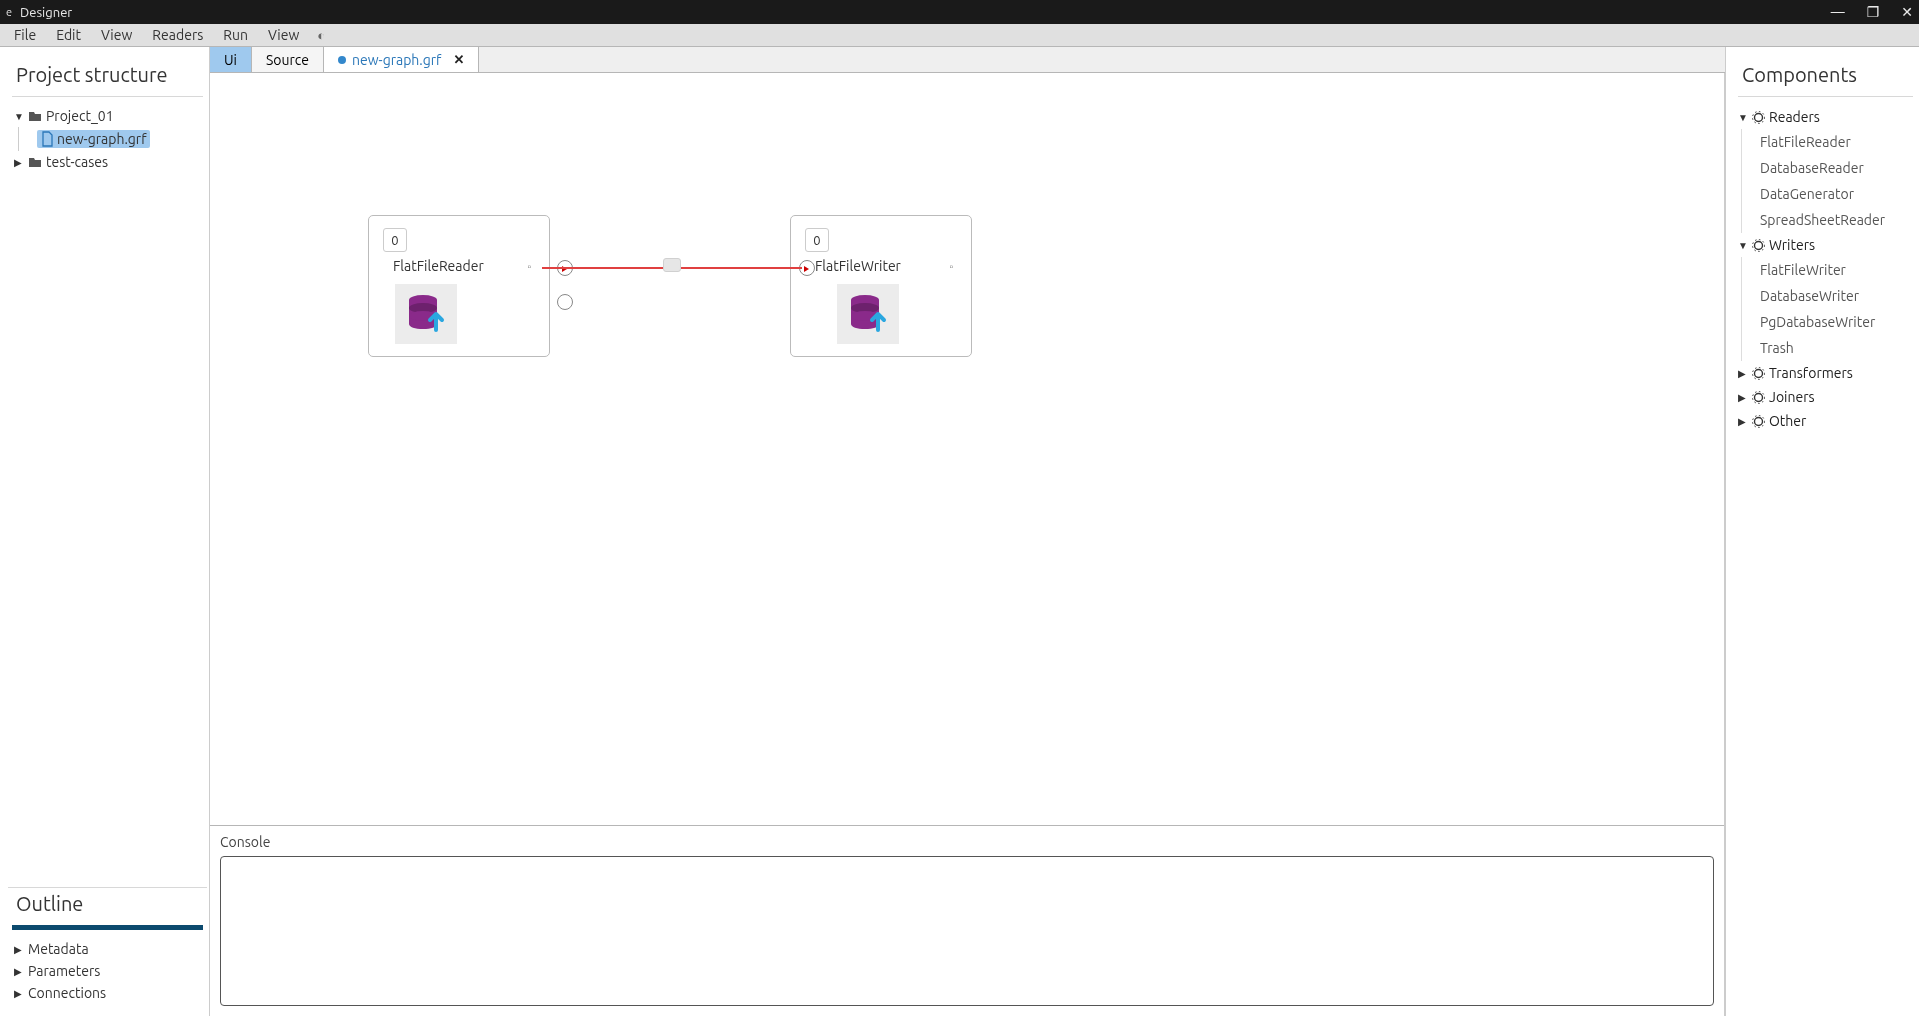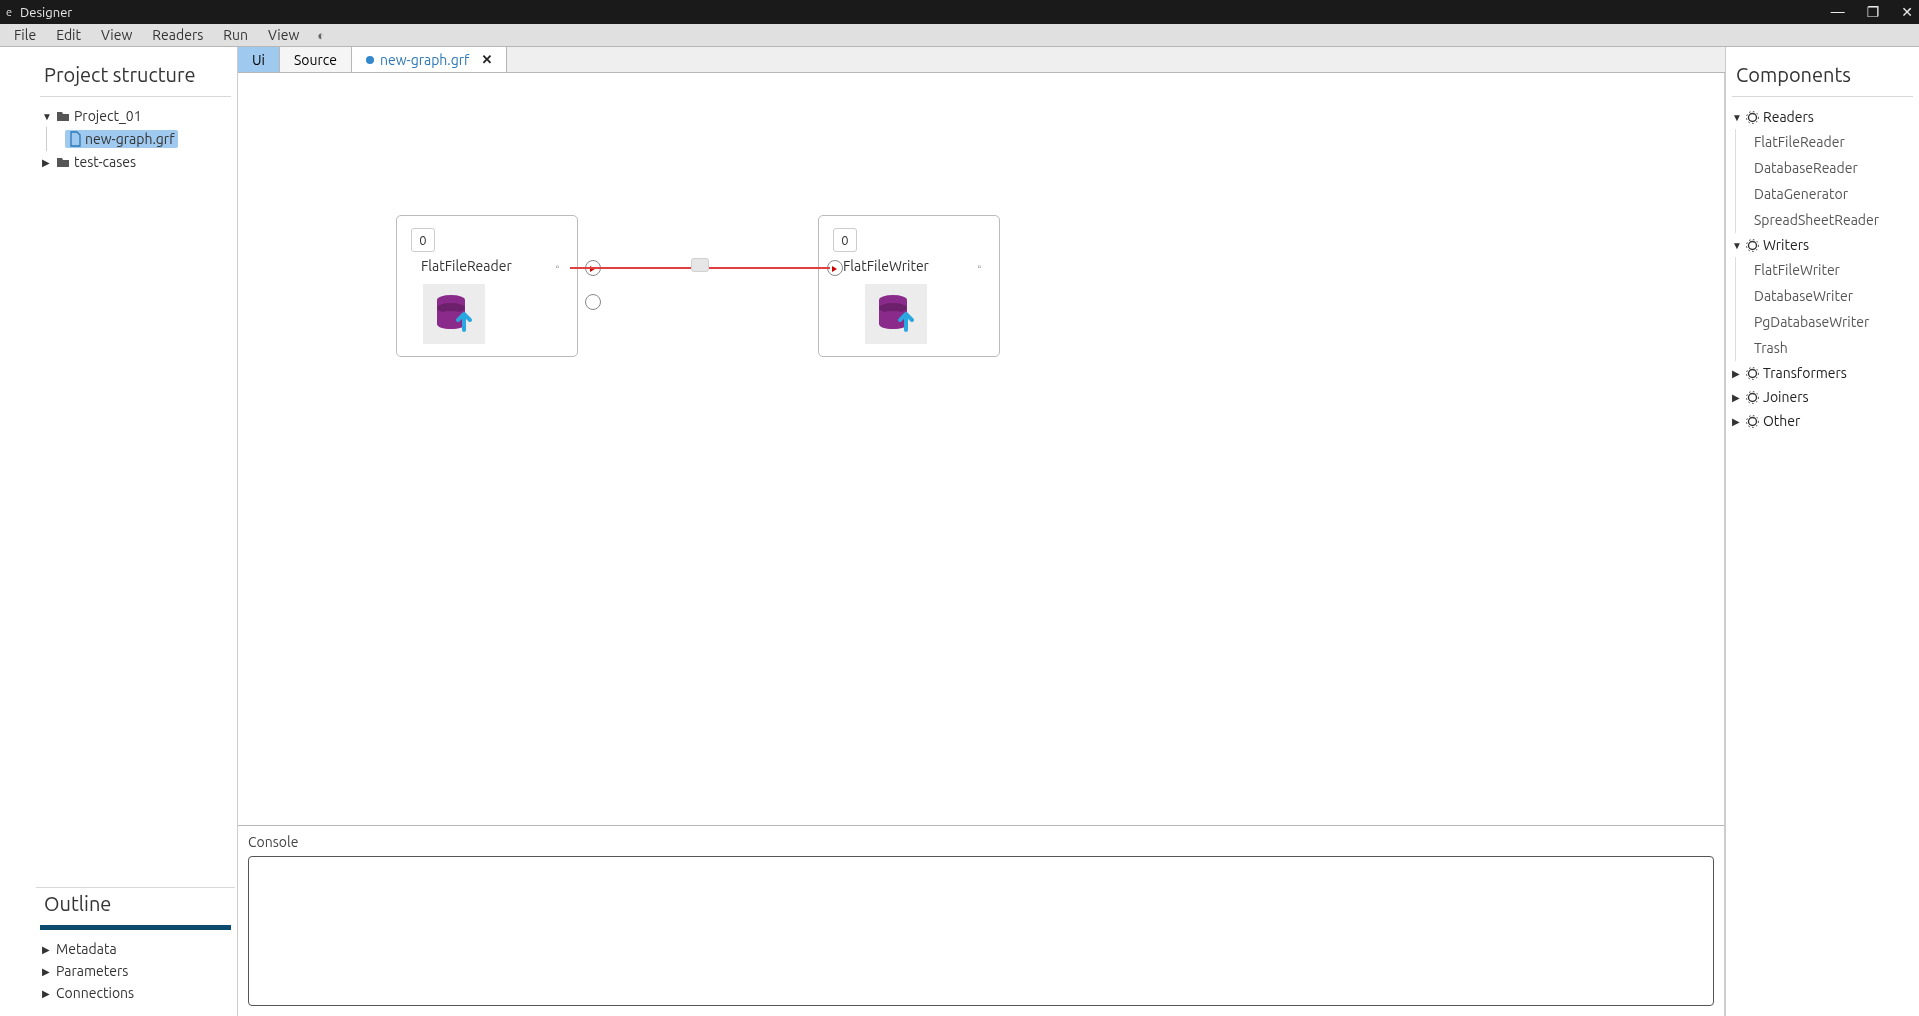--- a/index.html
+++ b/index.html
@@ -12,22 +12,22 @@
   .titlebar .controls { display:flex; gap:22px; align-items:center; font-size:14px; }
   .titlebar .controls span { color:#eaeaea; cursor:pointer; }
 
   
   .menubar { display:flex; align-items:center; height:23px; background:#e0e0e0; border-bottom:1px solid #b6b6b6; padding:0 4px; font-size:14px; color:#333; }
   .menubar .menu-item { padding:2px 10px; border-radius:3px; cursor:pointer; }
   .menubar .moon { margin-left:8px; font-size:13px; color:#666; }
 
   
   .app-body { display:flex; height: calc(1016px - 24px - 23px); }
-  .sidebar-left { width:210px; border-right:1px solid #ccc; padding:12px 6px 12px 12px; display:flex; flex-direction:column;margin-left:28px; }
-  .sidebar-right { width:194px; border-left:1px solid #ccc; padding:12px 6px 12px 6px; }
+  .sidebar-left { width:210px; border-right:1px solid #ccc; padding:12px 6px 12px 12px; display:flex; flex-direction:column; }
+  .sidebar-right { width:194px; border-left:1px solid #ccc; padding:12px 6px 12px 12px; }
   .center { flex:1; display:flex; flex-direction:column; }
 
   .panel-title { font-size:20px; color:#333; padding:4px 4px 10px 4px; border-bottom:1px solid #d8d8d8; margin-bottom:8px; }
 
   
   .tree { font-size:14px; color:#333; }
   .tree-item { display:flex; align-items:center; gap:4px; padding:3px 2px; cursor:pointer; }
   .tree-caret { width:10px; font-size:10px; color:#333; display:inline-block; }
   .tree-indent { padding-left:18px; }
   .folder-icon, .file-icon, .gear-icon { display:inline-flex; align-items:center; }

